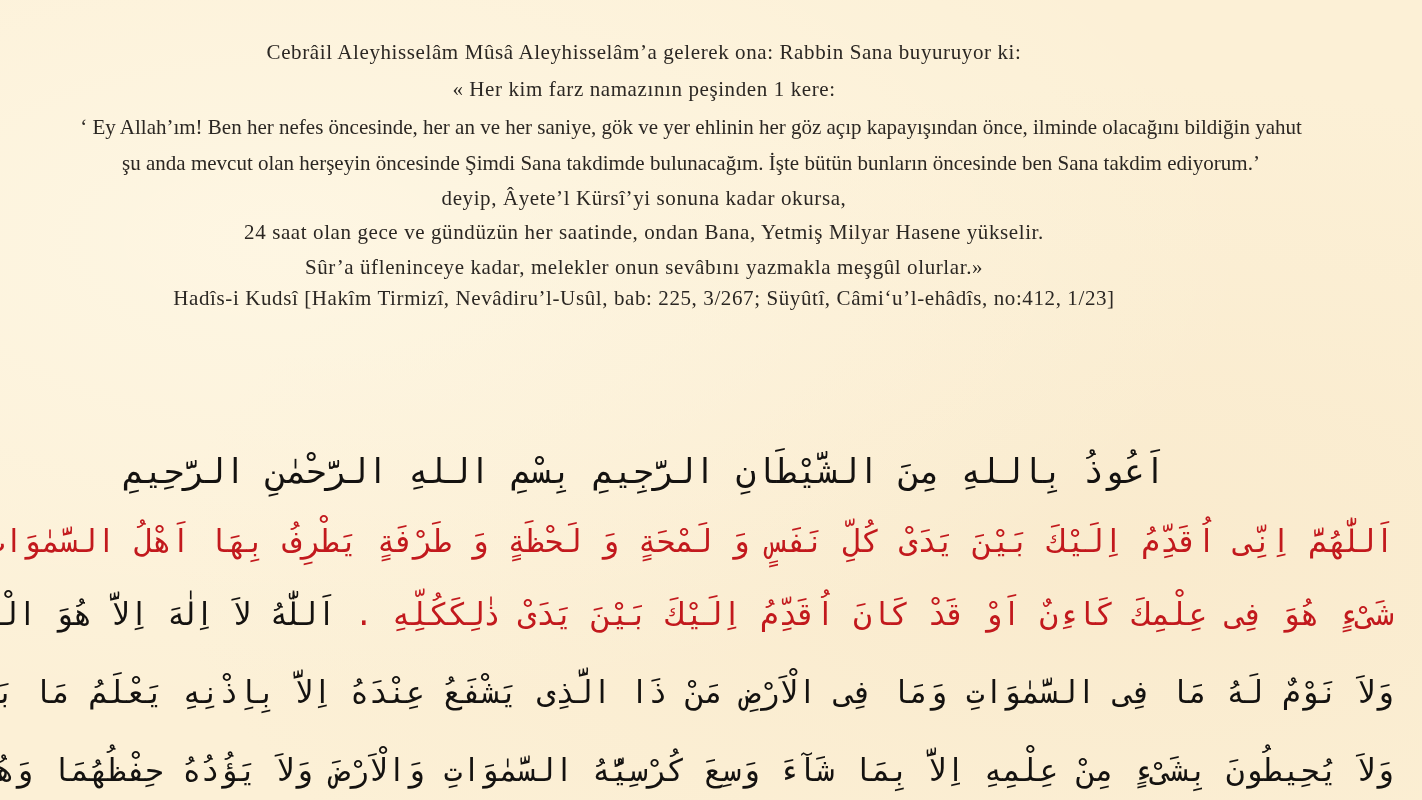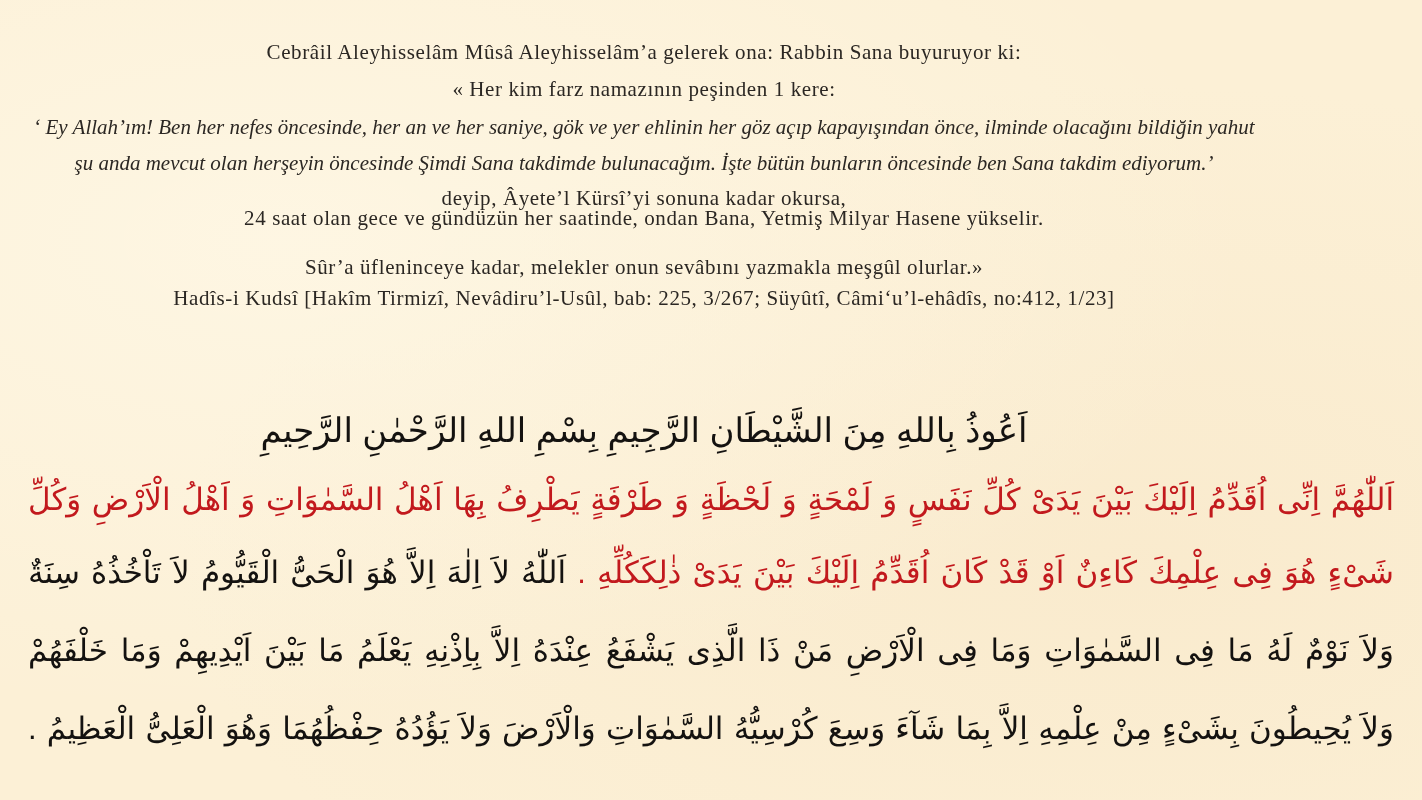--- a/index.html
+++ b/index.html
@@ -12,42 +12,43 @@
     color: #2a2622;
     font-family: "DejaVu Serif", "Liberation Serif", serif;
     position: relative;
   }
   .page { position: absolute; left: 0; top: 0; width: 1422px; height: 800px; }
   .line {
     position: absolute; left: 0; width: 1288px; text-align: center;
     white-space: nowrap; line-height: 1;
   }
   .tr { font-family: "Liberation Serif", "DejaVu Serif", serif; font-size: 21px; letter-spacing: 0.6px; color: #2b2723; }
-  .it { font-style: italic; font-size: 21px; letter-spacing: 0; }
+  .it { font-size: 21px; letter-spacing: 0; padding-left: 47px; }
   .heading { font-family: "Liberation Serif", serif; font-size: 20px; letter-spacing: 0.4px; color: #1f1c19; }
   .ar {
-    direction: rtl; font-family: Liberation Sans, sans-serif; color: #141210;
+    direction: rtl; font-family: Liberation Mono, monospace; color: #141210;
     unicode-bidi: embed;
+    margin-top: 44px;
   }
   .ar.full { font-size: 34px; }
   .red { color: #c2191d; }
   .black { color: #141210; }
   .ar.center { text-align: center; }
   .ar.justify { text-align: justify; text-align-last: justify; left: 28px; width: 1366px; }
 </style>
 </head>
 <body>
 
 <div class="page">
   <div class="line tr" style="top:42px;">Cebrâil Aleyhisselâm Mûsâ Aleyhisselâm’a gelerek ona:  Rabbin Sana buyuruyor ki:</div>
   <div class="line tr" style="top:79px;">« Her kim farz namazının peşinden 1 kere:</div>
   <div class="line tr it" style="top:117px;">‘ Ey Allah’ım! Ben her nefes öncesinde, her an ve her saniye, gök ve yer ehlinin her göz açıp kapayışından önce, ilminde olacağını bildiğin yahut</div>
   <div class="line tr it" style="top:153px;">şu anda mevcut olan herşeyin öncesinde Şimdi Sana takdimde bulunacağım. İşte bütün bunların öncesinde ben Sana takdim ediyorum.’</div>
   <div class="line tr" style="top:188px;">deyip, Âyete’l Kürsî’yi sonuna kadar okursa,</div>
-  <div class="line tr" style="top:208px;">24 saat olan gece ve gündüzün her saatinde, ondan Bana, Yetmiş Milyar Hasene yükselir.</div>
+  <div class="line tr" style="top:222px;">24 saat olan gece ve gündüzün her saatinde, ondan Bana, Yetmiş Milyar Hasene yükselir.</div>
   <div class="line tr" style="top:257px;">Sûr’a üfleninceye kadar, melekler onun sevâbını yazmakla meşgûl olurlar.»</div>
   <div class="line tr" style="top:288px;">Hadîs-i Kudsî [Hakîm Tirmizî, Nevâdiru’l-Usûl, bab: 225, 3/267; Süyûtî, Câmi‘u’l-ehâdîs, no:412, 1/23]</div>
 
 
   <div class="line ar full center" style="top:413px;">اَعُوذُ بِاللهِ مِنَ الشَّيْطَانِ الرَّجِيمِ بِسْمِ اللهِ الرَّحْمٰنِ الرَّحِيمِ</div>
 
   <div class="line ar full justify red" style="top:484px;font-size:31px;">اَللّٰهُمَّ اِنِّى اُقَدِّمُ اِلَيْكَ بَيْنَ يَدَىْ كُلِّ نَفَسٍ وَ لَمْحَةٍ وَ لَحْظَةٍ وَ طَرْفَةٍ يَطْرِفُ بِهَا اَهْلُ السَّمٰوَاتِ وَ اَهْلُ الْاَرْضِ وَكُلِّ</div>
 
   <div class="line ar full justify" style="top:557px;font-size:31px;">
     <span class="red">شَىْءٍ هُوَ فِى عِلْمِكَ كَاءِنٌ اَوْ قَدْ كَانَ  اُقَدِّمُ اِلَيْكَ بَيْنَ يَدَىْ ذٰلِكَكُلِّهِ .</span><span class="black"> اَللّٰهُ لاَ اِلٰهَ اِلاَّ هُوَ الْحَىُّ الْقَيُّومُ  لاَ تَاْخُذُهُ سِنَةٌ</span>

